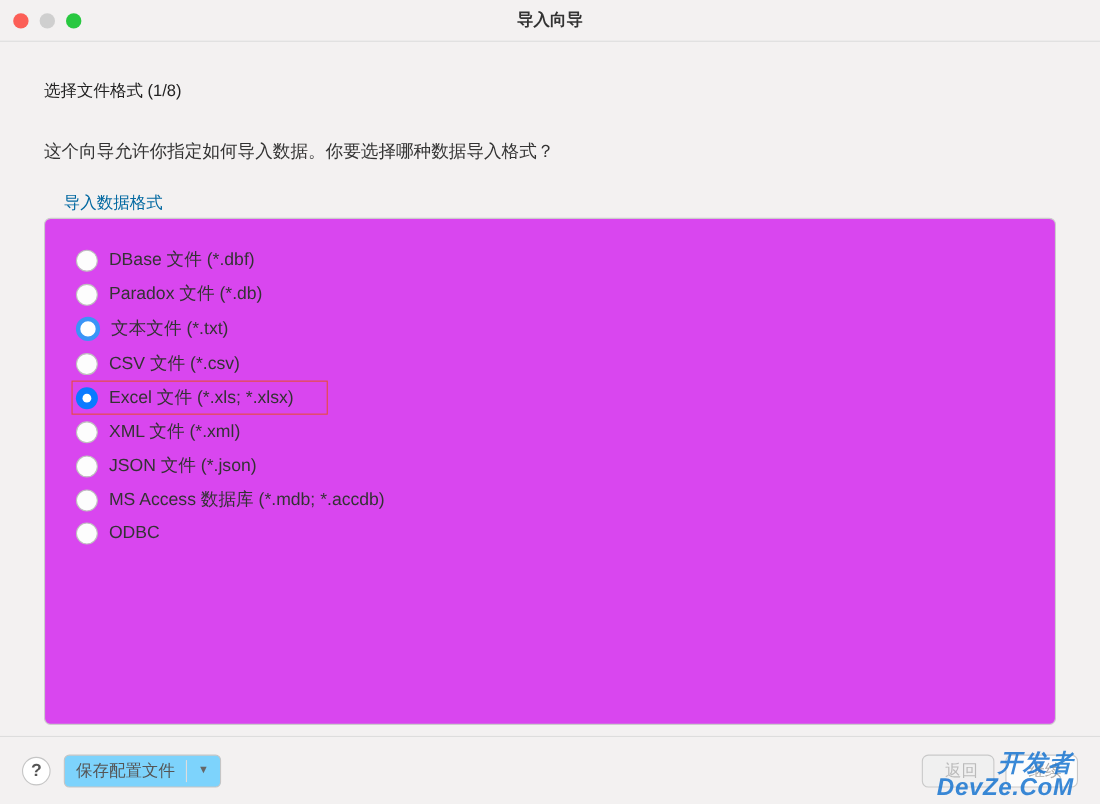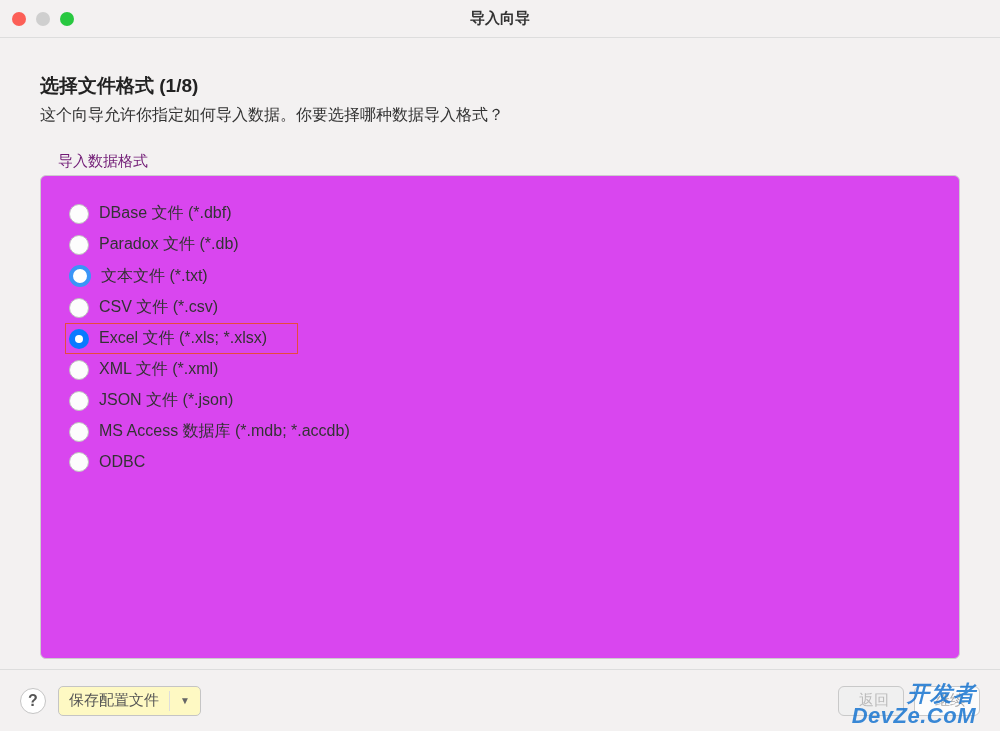--- a/index.html
+++ b/index.html
@@ -46,33 +46,33 @@
       font-weight: 600;
       color: #333;
     }
     .content-area {
       flex: 1;
       padding: 35px 40px 10px 40px;
       display: flex;
       flex-direction: column;
     }
     .heading {
-      font-size: 19px;
-      font-weight: 700;
+      font-size: 15px;
+      font-weight: 400;
       color: #222;
-      margin-bottom: 6px;
+      margin-bottom: 36px;
     }
     .description {
       font-size: 16px;
       color: #333;
       margin-bottom: 26px;
     }
     .group-label {
       font-size: 15px;
-      color: #701a75;
+      color: #0369a1;
       margin-left: 18px;
       margin-bottom: 4px;
     }
     .options-box {
       border: 1px solid #ccc;
       border-radius: 6px;
       background: #d946ef;
       flex: 1;
       padding: 22px 24px;
       min-height: 430px;
@@ -143,21 +143,21 @@
       justify-content: center;
       font-size: 16px;
       font-weight: 600;
       color: #555;
       cursor: pointer;
     }
     .save-config {
       height: 30px;
       border: 1px solid #c5c5c5;
       border-radius: 5px;
-      background: #fef9c3;
+      background: #7dd3fc;
       padding: 0 10px;
       display: flex;
       align-items: center;
       font-size: 15px;
       color: #555;
       cursor: pointer;
       gap: 10px;
     }
     .save-config .divider {
       width: 1px;

